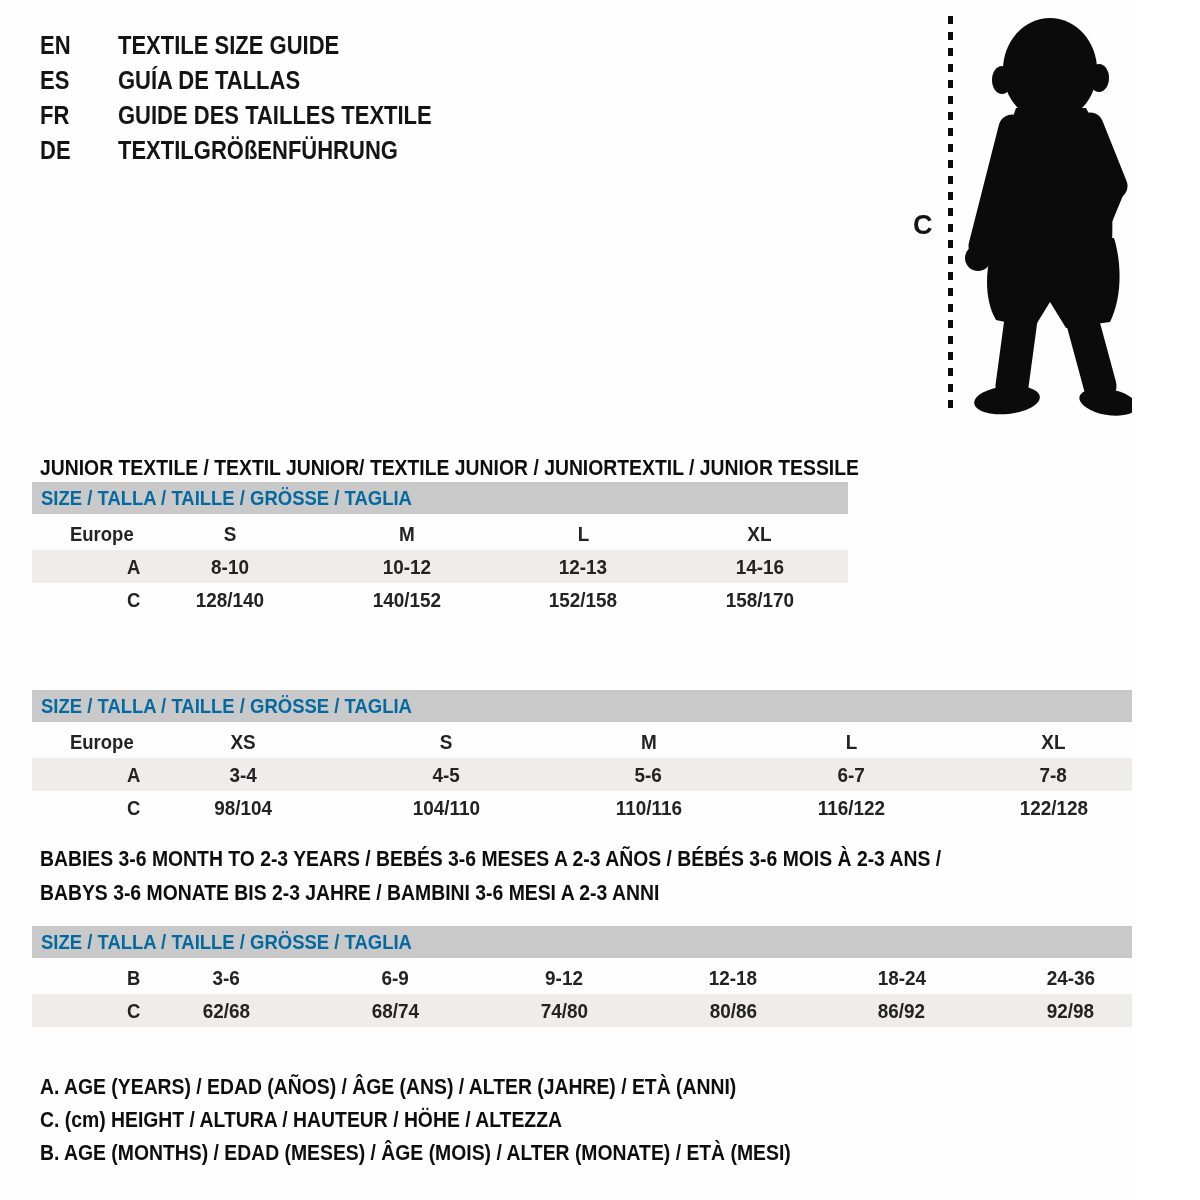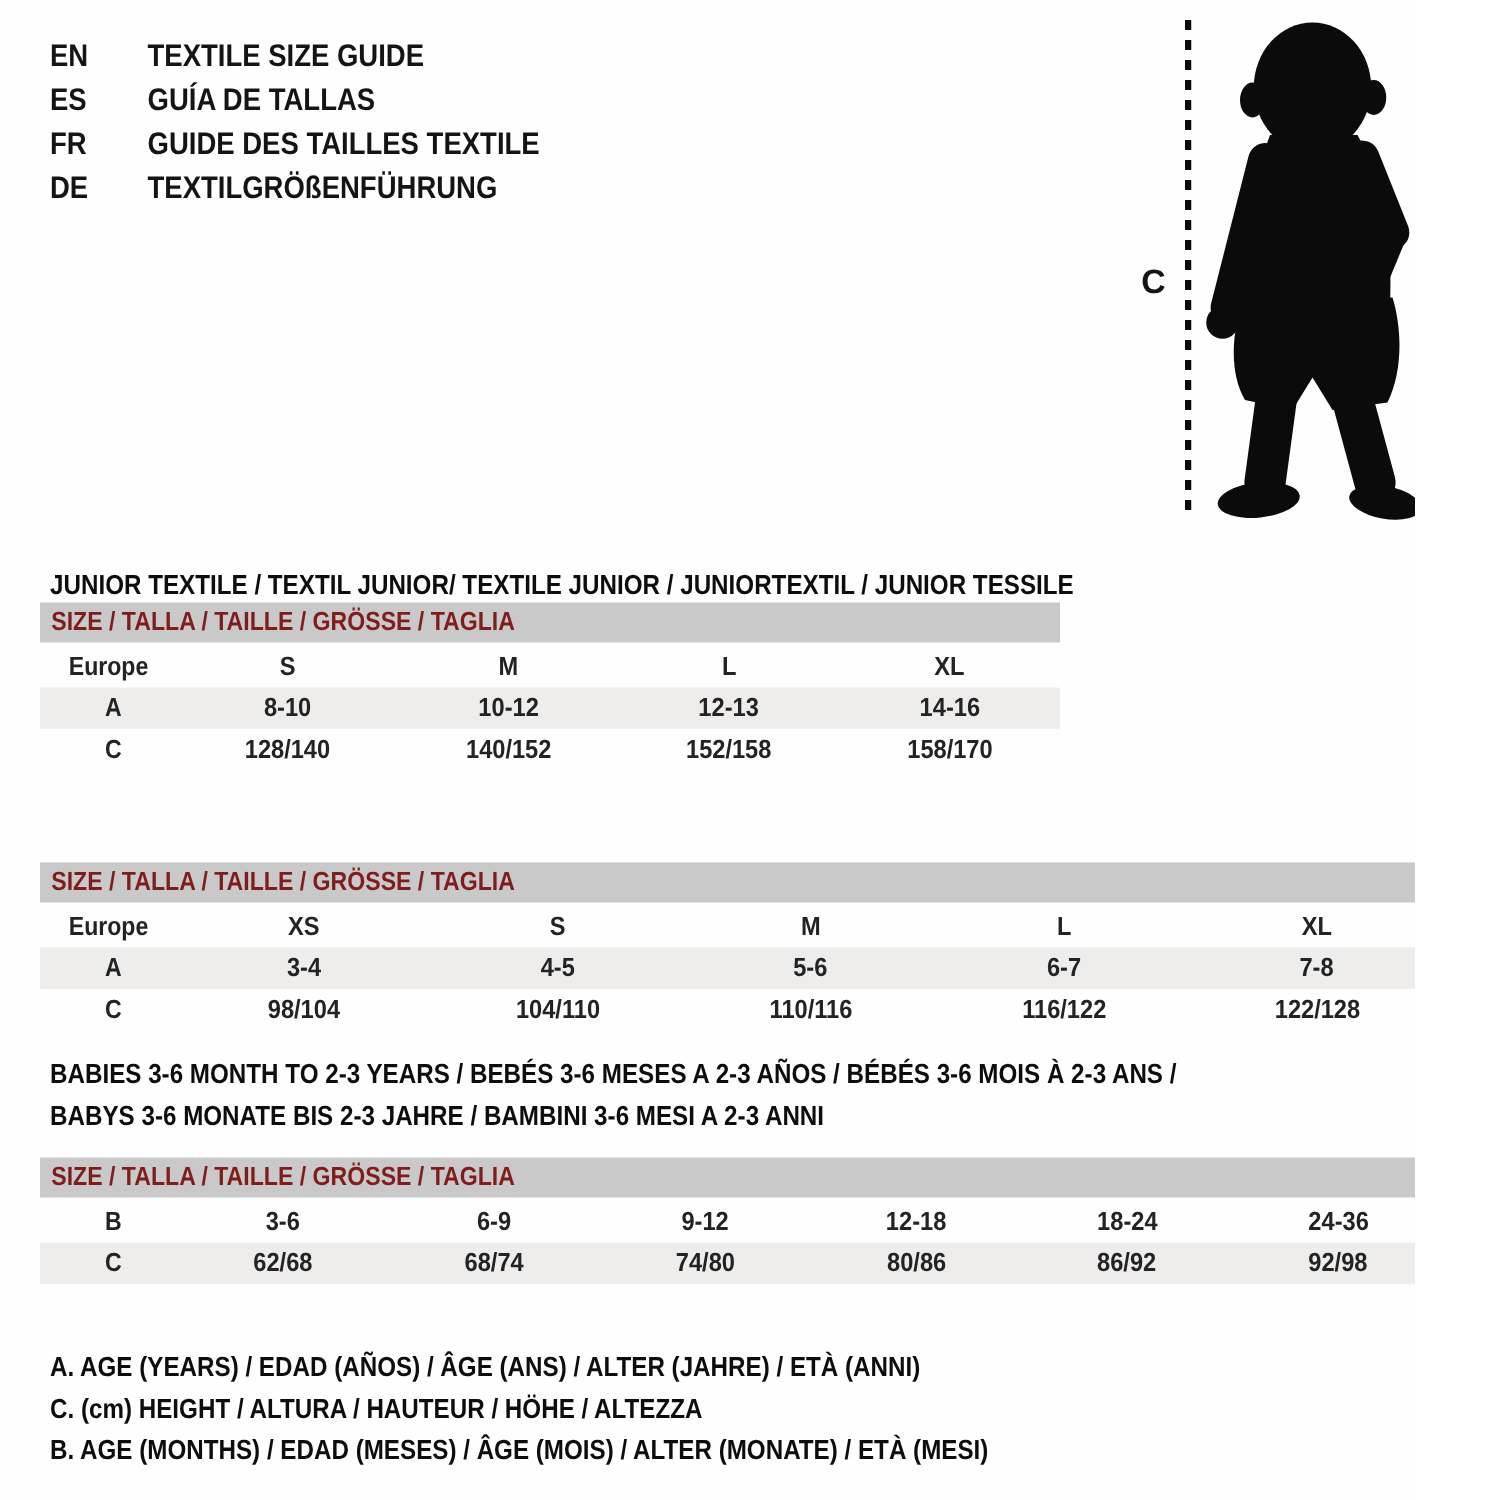--- a/index.html
+++ b/index.html
@@ -25,36 +25,36 @@
   .c-label { position:absolute; left:913px; top:210px; font-size:27px; }
   .silhouette { position:absolute; left:962px; top:14px; }
 
   
   .heading { position:absolute; left:40px; font-size:22px; color:#0d0d0d; line-height:26px; }
   .heading sub { font-size:15px; vertical-align:-4px; }
 
   
   .stable { position:absolute; left:32px; }
   .size-bar {
-    height:32px; line-height:32px; background:#c9c9c9; color:#7f1d1d;
+    height:32px; line-height:32px; background:#c9c9c9; color:#0369a1;
     font-size:21px; padding-left:9px; margin-bottom:3px;
   }
   .trow { display:flex; height:33px; align-items:center; font-size:21px; color:#232323; }
   .trow.shaded { background:#eeedec; }
-  .tlabel { width:110px; padding-left:9px; text-align:center; }
+  .tlabel { width:110px; padding-left:9px; text-align:right; }
   .tlabel .cond { transform-origin:0 50%; }
   .tcell { flex:1; text-align:center; }
   .tcell span { display:inline-block; transform:scaleX(0.9); transform-origin:50% 50%; white-space:nowrap; }
 
   .w-junior { width:816px; }
   .w-wide { width:1123px; }
 
   
   .legend { position:absolute; left:40px; top:1074px; }
-  .legend-line { height:33px; display:flex; align-items:flex-end; font-size:22px; color:#0d0d0d; }
+  .legend-line { height:33px; display:flex; align-items:flex-start; font-size:22px; color:#0d0d0d; }
 </style>
 </head>
 <body>
 
 <div class="page">
 
   <div class="langs">
     <div class="lang-row">
       <span class="lang-code"><span class="cond">EN</span></span>
       <span class="lang-label"><span class="cond">TEXTILE SIZE GUIDE</span></span>

